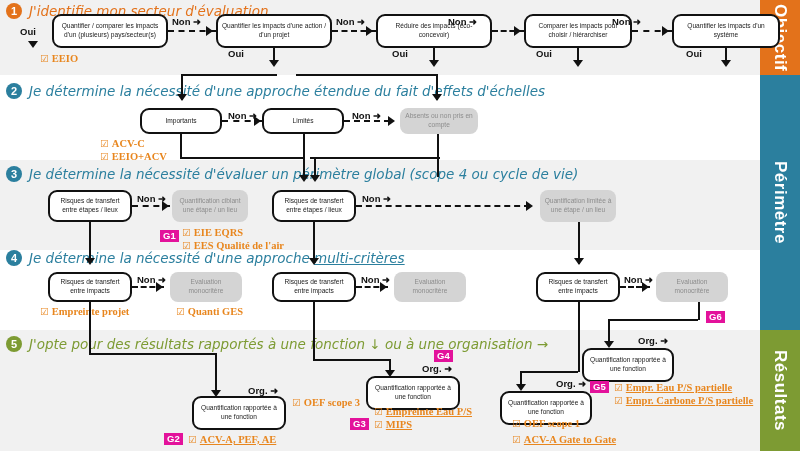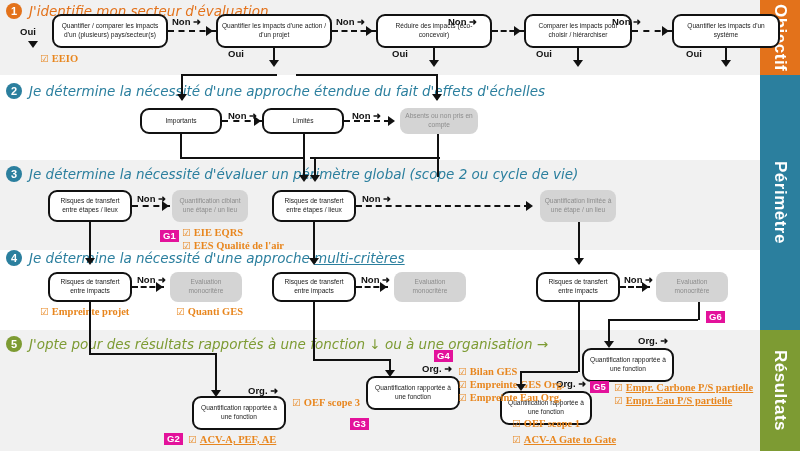--- a/index.html
+++ b/index.html
@@ -99,21 +99,21 @@
     <div class="sec" style="top: 3px; left: 6px;">
       <div class="num" style="background: rgb(227, 114, 27);">1</div>
       <div class="txt" style="color: rgb(227, 114, 27);">J'identifie mon secteur d'évaluation</div>
     </div>
     <div class="sec" style="top: 83px; left: 6px;">
       <div class="num" style="background: rgb(43, 127, 158);">2</div>
       <div class="txt" style="color: rgb(43, 127, 158);">Je détermine la nécessité d'une approche étendue du fait d'effets d'échelles</div>
     </div>
     <div class="sec" style="top: 166px; left: 6px;">
       <div class="num" style="background: rgb(43, 127, 158);">3</div>
-      <div class="txt" style="color: rgb(43, 127, 158);">Je détermine la nécessité d'évaluer un périmètre global (scope 2 ou cycle de vie)</div>
+      <div class="txt" style="color: rgb(43, 127, 158);">Je détermine la nécessité d'évaluer un périmètre global (scope 4 ou cycle de vie)</div>
     </div>
     <div class="sec" style="top: 250px; left: 6px;">
       <div class="num" style="background: rgb(43, 127, 158);">4</div>
       <div class="txt" style="color: rgb(43, 127, 158);">Je détermine la nécessité d'une approche <u>multi-critères</u></div>
     </div>
     <div class="sec" style="top: 336px; left: 6px;">
       <div class="num" style="background: rgb(125, 155, 51);">5</div>
       <div class="txt" style="color: rgb(125, 155, 51);">J'opte pour des résultats rapportés à une fonction ↓ ou à une organisation →</div>
     </div>
     <div class="box" style="left: 52px; top: 14px; width: 116px; height: 34px;">
@@ -198,52 +198,53 @@
     <div class="lab" style="left: 137px; top: 274px;">Non ➜</div>
     <div class="lab" style="left: 361px; top: 274px;">Non ➜</div>
     <div class="lab" style="left: 624px; top: 274px;">Non ➜</div>
     <div class="lab" style="left: 248px; top: 385px;">Org. ➜</div>
     <div class="lab" style="left: 422px; top: 363px;">Org. ➜</div>
     <div class="lab" style="left: 556px; top: 378px;">Org. ➜</div>
     <div class="lab" style="left: 638px; top: 335px;">Org. ➜</div>
     <div class="chk" style="left: 40px; top: 53px;">
       <div><span class="bx">☑ </span><span class="t">EEIO</span></div>
     </div>
+    <div class="chk" style="left: 100px; top: 138px;">
+      <div><span class="bx">☑ </span><span class="t">ACV-C</span></div>
+      <div><span class="bx">☑ </span><span class="t">EEIO+ACV</span></div>
+    </div>
     <div class="chk" style="left: 182px; top: 227px;">
       <div><span class="bx">☑ </span><span class="t">EIE        EQRS</span></div>
       <div><span class="bx">☑ </span><span class="t">EES        Qualité de l'air</span></div>
     </div>
     <div class="chk" style="left: 40px; top: 306px;">
       <div><span class="bx">☑ </span><span class="t">Empreinte projet</span></div>
     </div>
     <div class="chk" style="left: 176px; top: 306px;">
       <div><span class="bx">☑ </span><span class="t">Quanti GES</span></div>
     </div>
     <div class="chk u" style="left: 188px; top: 434px;">
       <div><span class="bx">☑ </span><span class="t">ACV-A, PEF, AE</span></div>
     </div>
     <div class="chk" style="left: 292px; top: 397px;">
       <div><span class="bx">☑ </span><span class="t">OEF scope 3</span></div>
     </div>
     <div class="chk u" style="left: 374px; top: 406px;">
-    </div>
-    <div class="chk" style="left: 458px; top: 366px;">
-      <div><span class="bx">☑ </span><span class="t">Bilan GES</span></div>
-      <div><span class="bx">☑ </span><span class="t">Empreinte GES Org.</span></div>
-      <div><span class="bx">☑ </span><span class="t">Empreinte Eau Org.</span></div>
+      <div><span class="bx">☑ </span><span class="t">Empreinte Eau P/S</span></div>
+      <div><span class="bx">☑ </span><span class="t">MIPS</span></div>
     </div>
     <div class="chk u" style="left: 512px; top: 434px;">
       <div><span class="bx">☑ </span><span class="t">ACV-A Gate to Gate</span></div>
     </div>
     <div class="chk" style="left: 512px; top: 418px;">
       <div><span class="bx">☑ </span><span class="t">OEF scope 1</span></div>
     </div>
     <div class="chk u" style="left: 614px; top: 382px;">
+      <div><span class="bx">☑ </span><span class="t">Empr. Eau P/S partielle</span></div>
       <div><span class="bx">☑ </span><span class="t">Empr. Carbone P/S partielle</span></div>
-      <div><span class="bx">☑ </span><span class="t">Empr. Eau P/S partielle</span></div>
     </div>
     <div class="g" style="left: 160px; top: 230px;">G1</div>
     <div class="g" style="left: 164px; top: 433px;">G2</div>
     <div class="g" style="left: 350px; top: 418px;">G3</div>
     <div class="g" style="left: 434px; top: 350px;">G4</div>
     <div class="g" style="left: 590px; top: 381px;">G5</div>
     <div class="g" style="left: 706px; top: 311px;">G6</div>
     <div class="dash" style="left: 168px; top: 30px; width: 48px;"></div>
     <div class="ar-r" style="left: 206px; top: 26px;"></div>
     <div class="dash" style="left: 332px; top: 30px; width: 44px;"></div>

